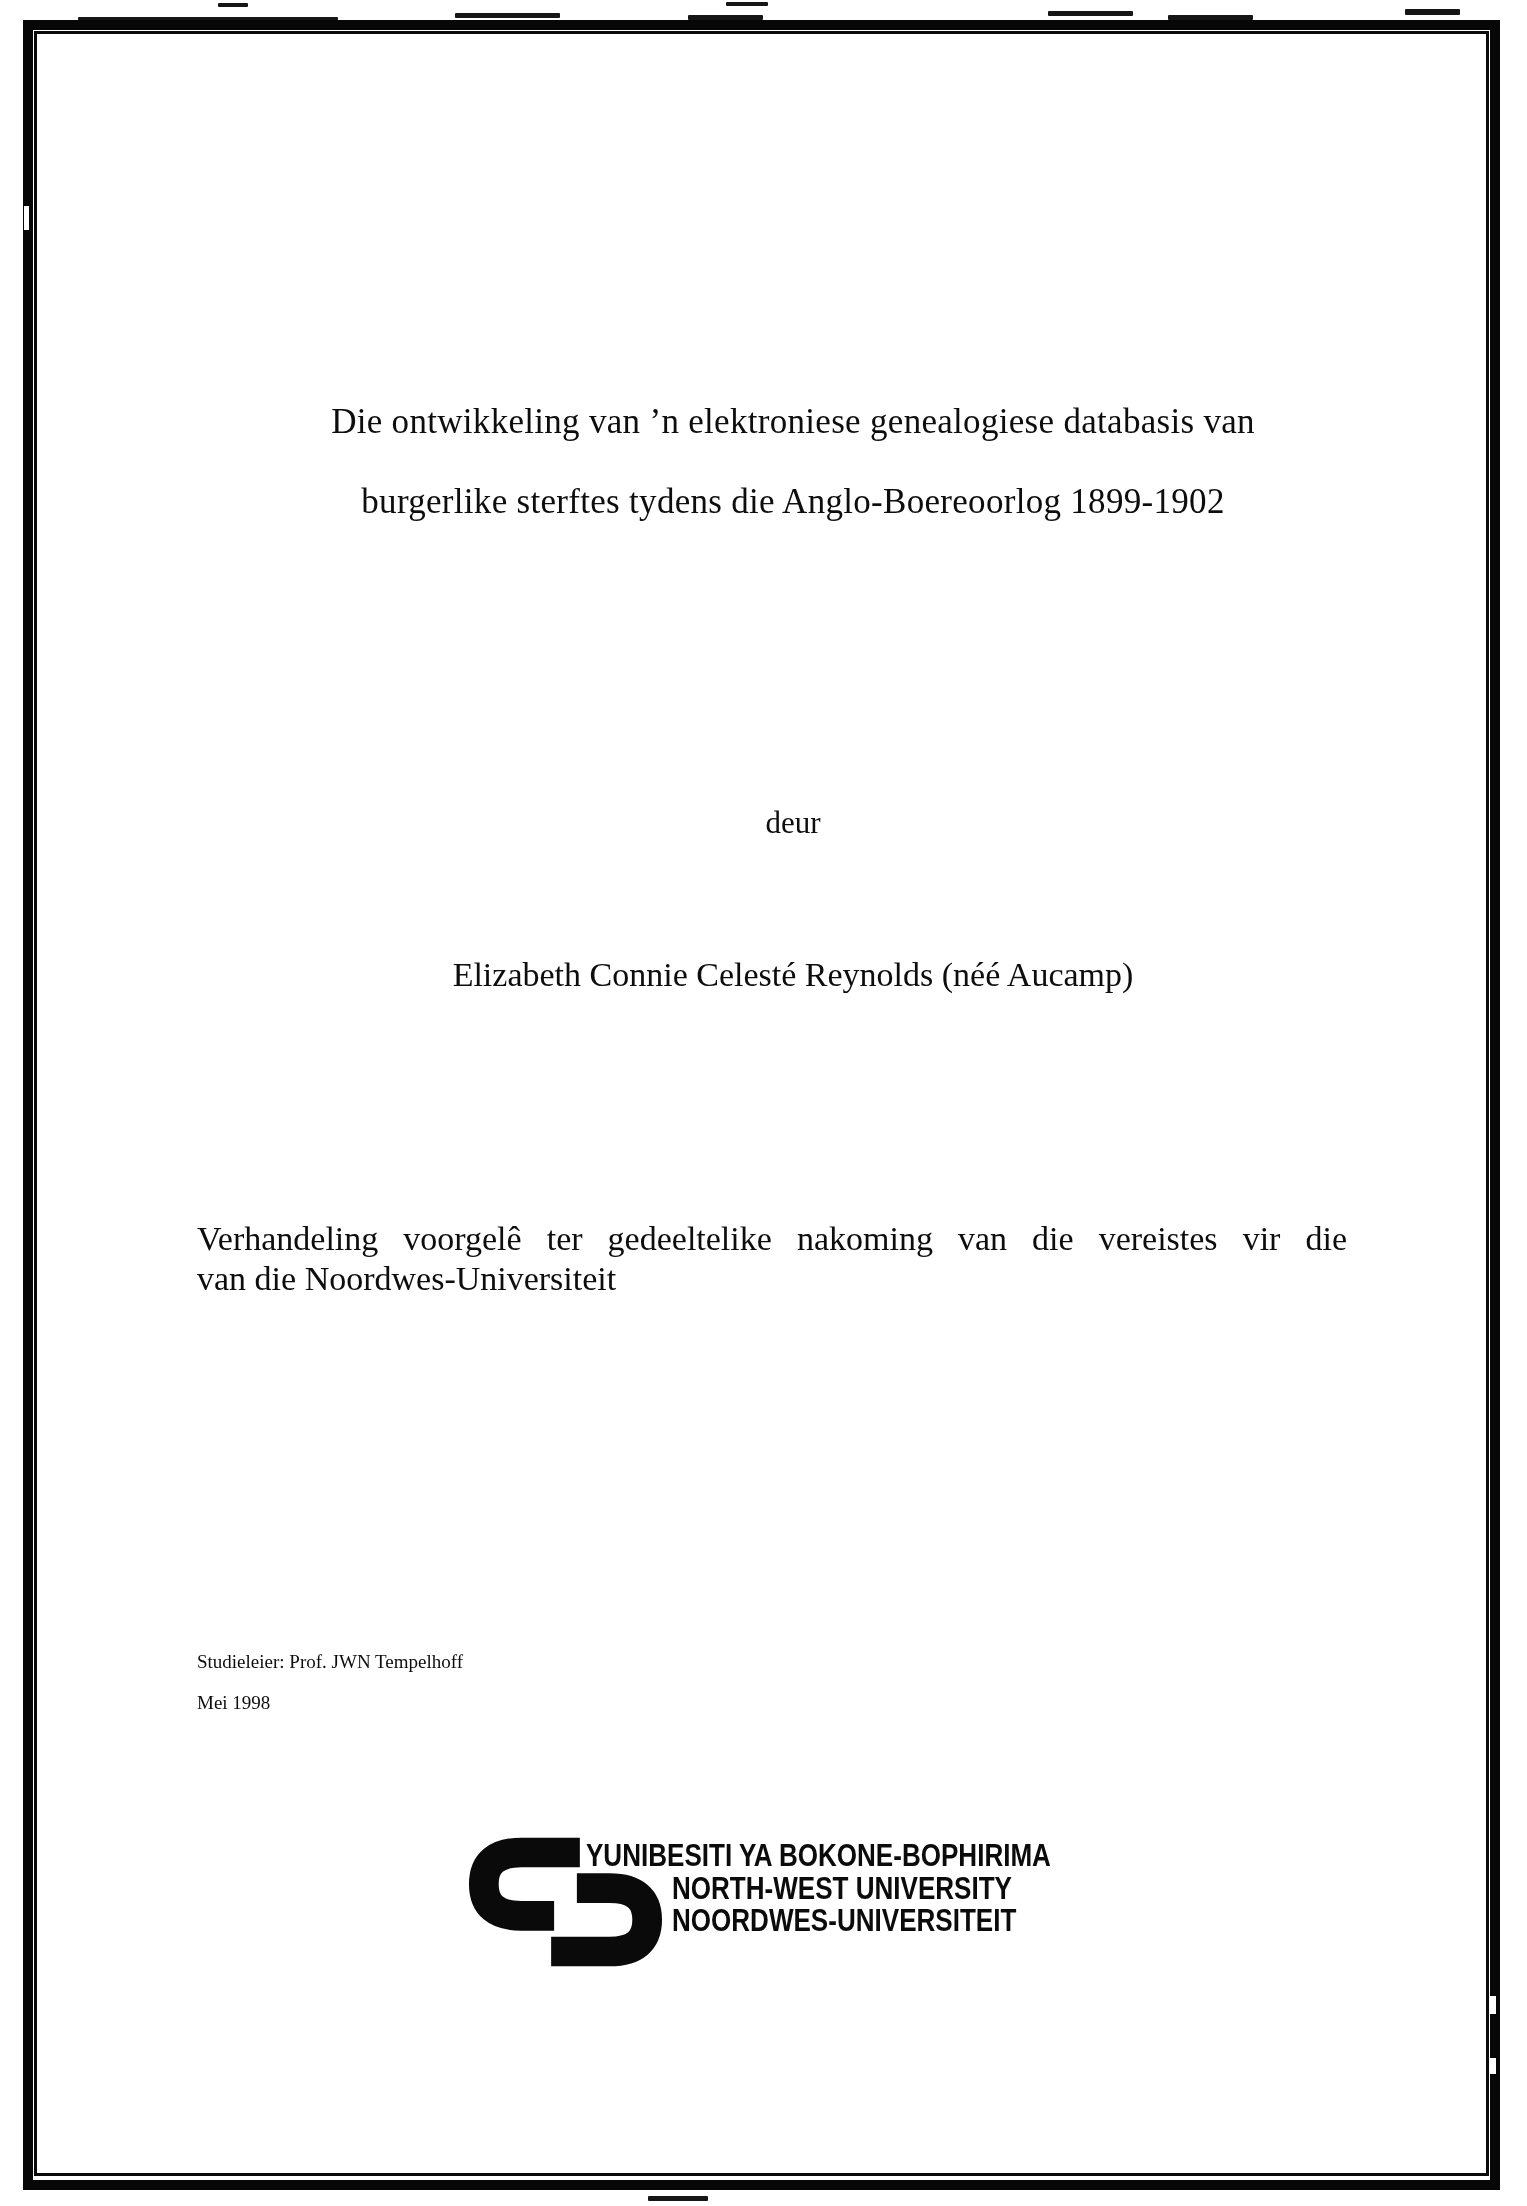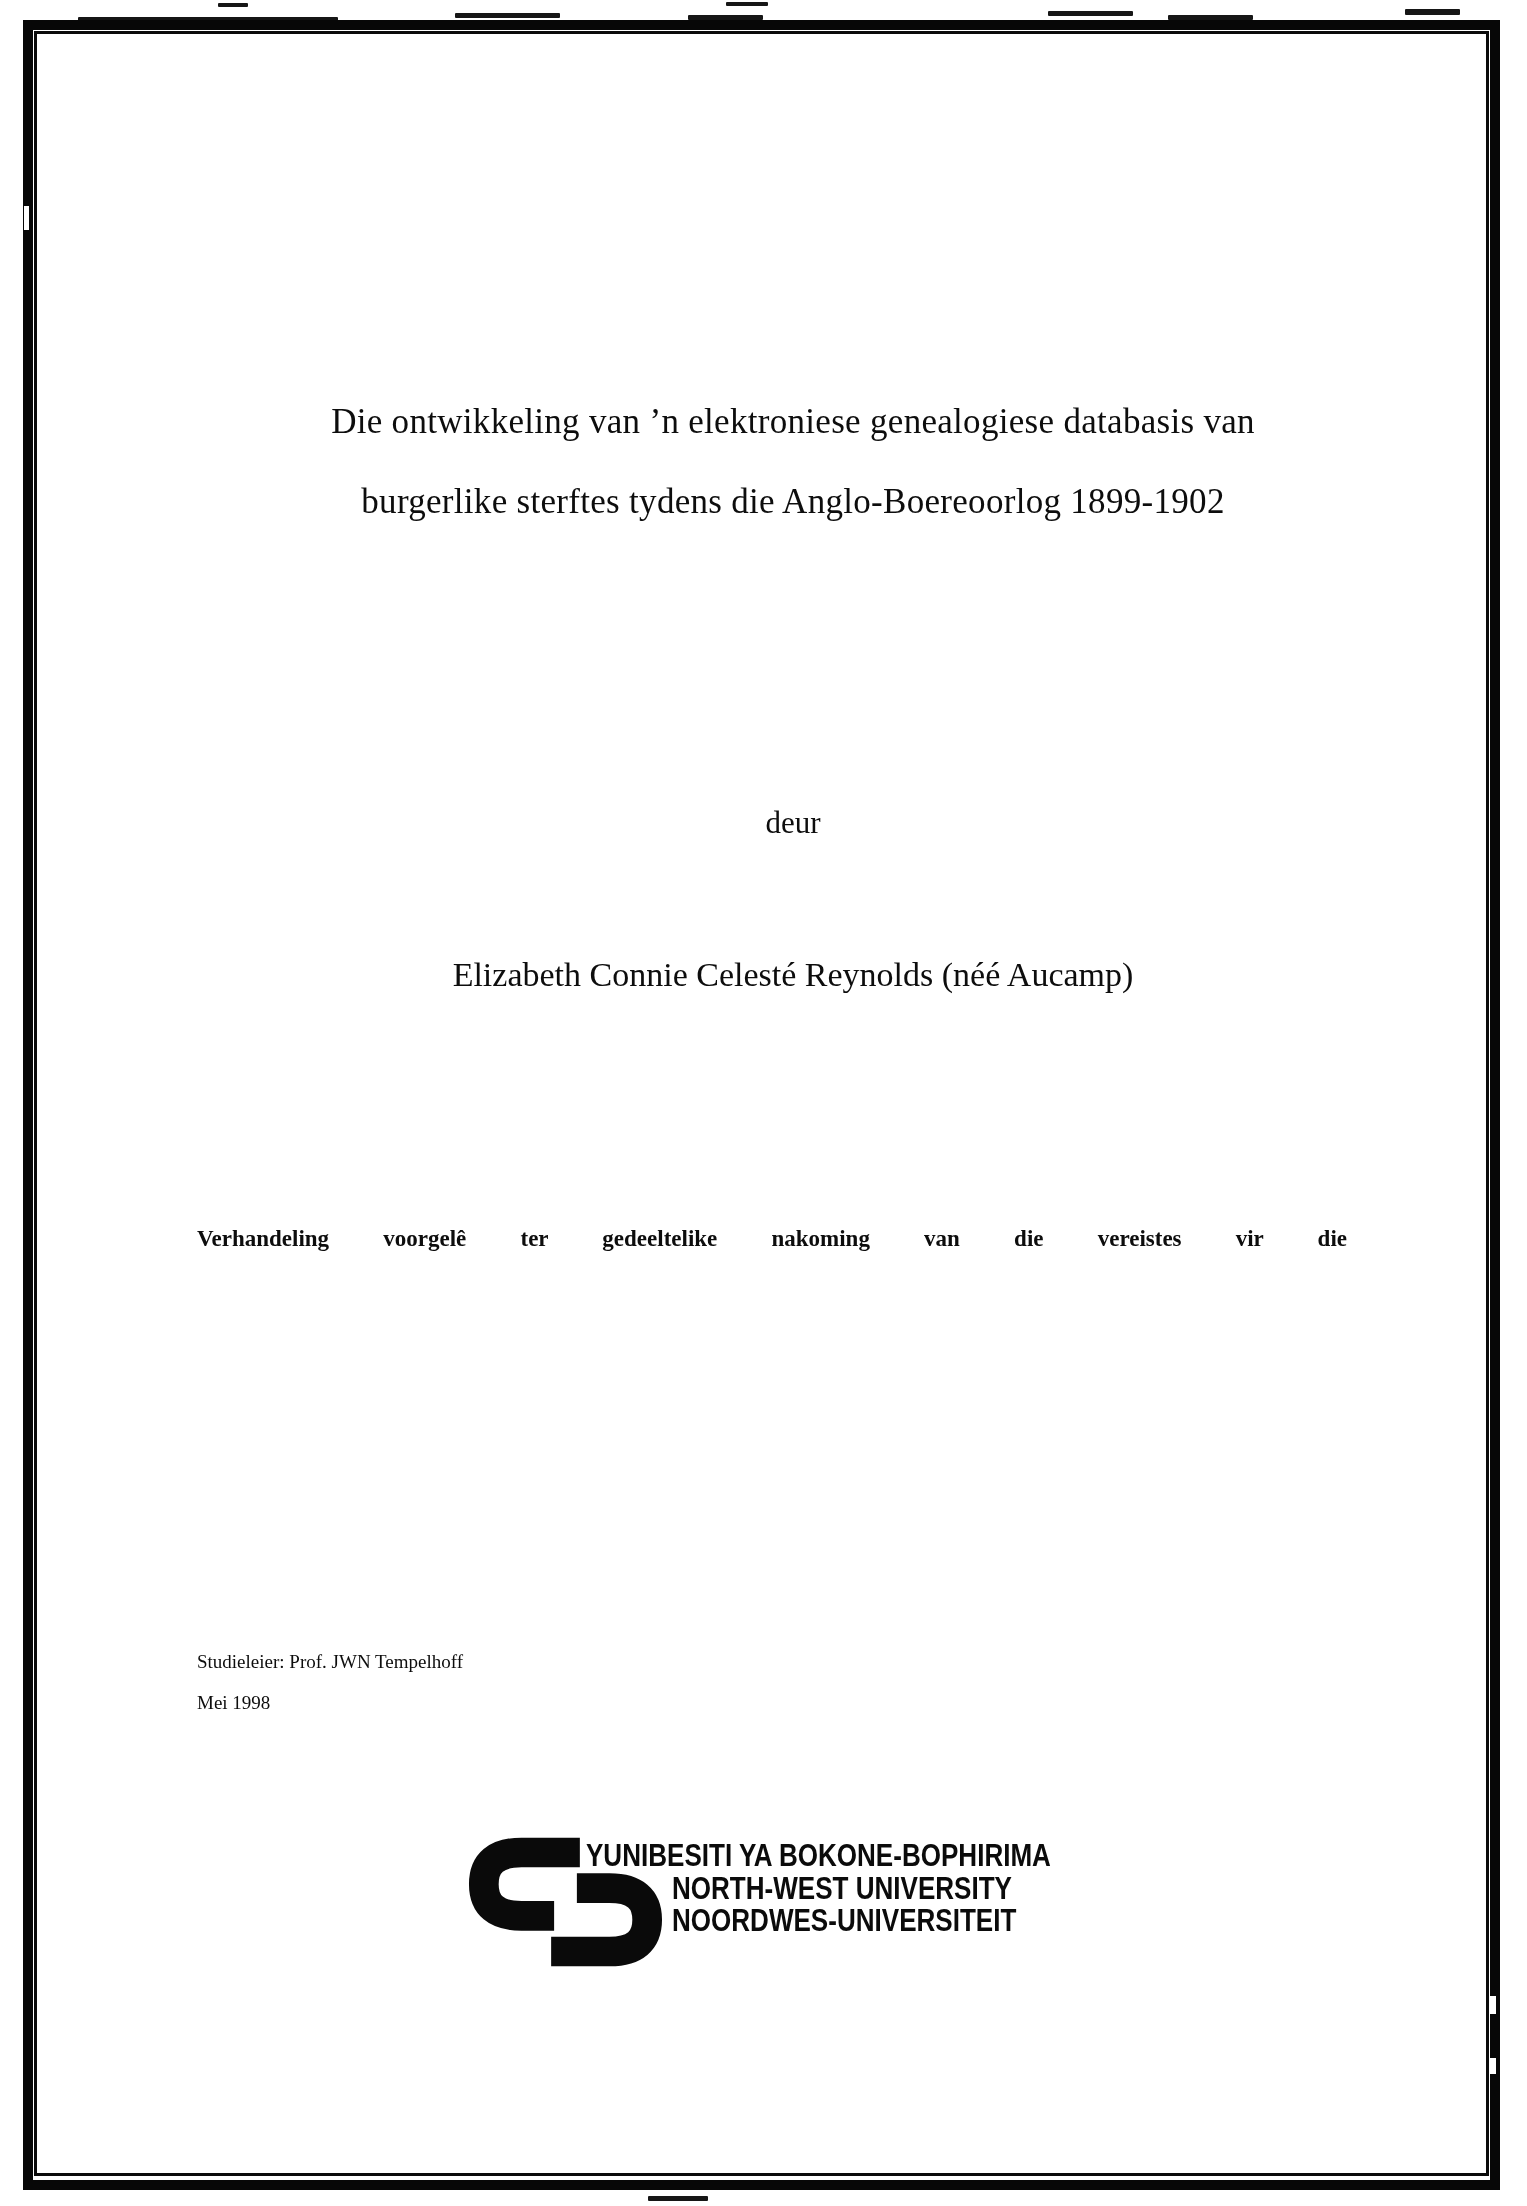--- a/index.html
+++ b/index.html
@@ -26,21 +26,21 @@
   }
   .artifact{position:absolute;background:#161616;border-radius:1px;}
   .border-gap{position:absolute;background:#ffffff;}
   .centered{position:absolute;left:8px;width:100%;text-align:center;}
   .title-block{top:399px;font-size:35px;line-height:46px;letter-spacing:0.3px;}
   .title-line2{margin-top:34px;}
   .byline{top:805px;font-size:31px;}
   .author{top:956px;font-size:34px;}
   .statement{
     position:absolute;left:197px;top:1219px;width:1150px;
-    font-size:23px;line-height:40px;font-weight:bold;
+    font-size:34px;line-height:40px;
   }
   .statement .justified{
     text-align:justify;
     text-align-last:justify;
   }
   .statement .em{font-style:italic;}
   .supervisor-block{
     position:absolute;left:197px;top:1641px;
     font-size:19px;line-height:41px;
   }
@@ -89,20 +89,21 @@
     <div>Die ontwikkeling van ’n elektroniese genealogiese databasis van</div>
     <div class="title-line2">burgerlike sterftes tydens die Anglo-Boereoorlog 1899-1902</div>
   </div>
 
   <div class="centered byline">deur</div>
 
   <div class="centered author">Elizabeth Connie Celesté Reynolds (néé Aucamp)</div>
 
   <div class="statement">
     <div class="justified">Verhandeling voorgelê ter gedeeltelike nakoming van die vereistes vir die</div>
+    <div>van die Noordwes-Universiteit</div>
   </div>
 
   <div class="supervisor-block">
     <div>Studieleier: Prof. JWN Tempelhoff</div>
     <div>Mei 1998</div>
   </div>
 
   <div class="logo">
     <svg class="logo-mark" width="198" height="132" viewBox="0 0 200 132" aria-hidden="true">
       <path d="M 115 16 L 56 16 Q 18 16 18 48 Q 18 80 56 80 L 89 80" fill="none" stroke="#0a0a0a" stroke-width="30" stroke-linejoin="round" stroke-linecap="butt"></path>

